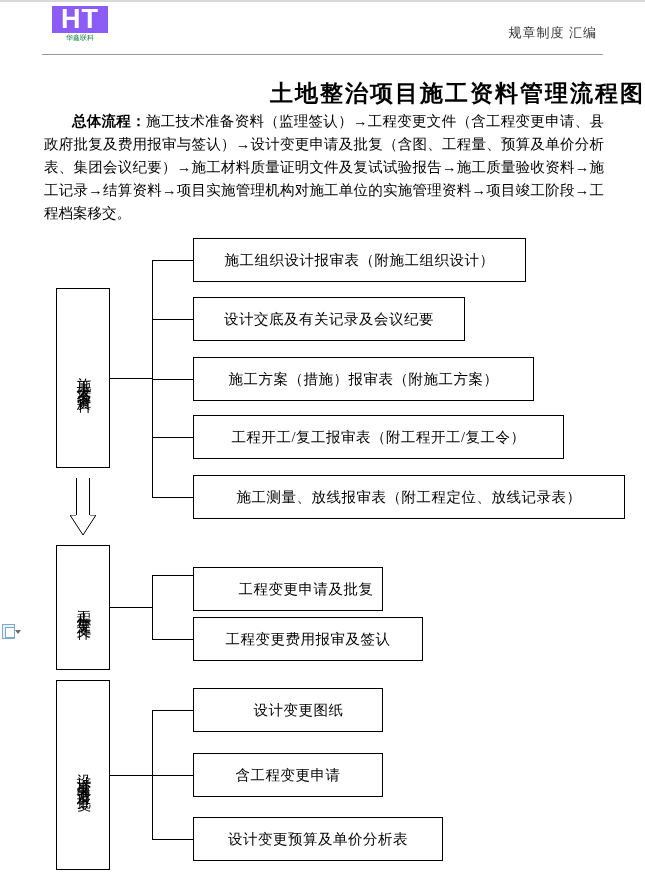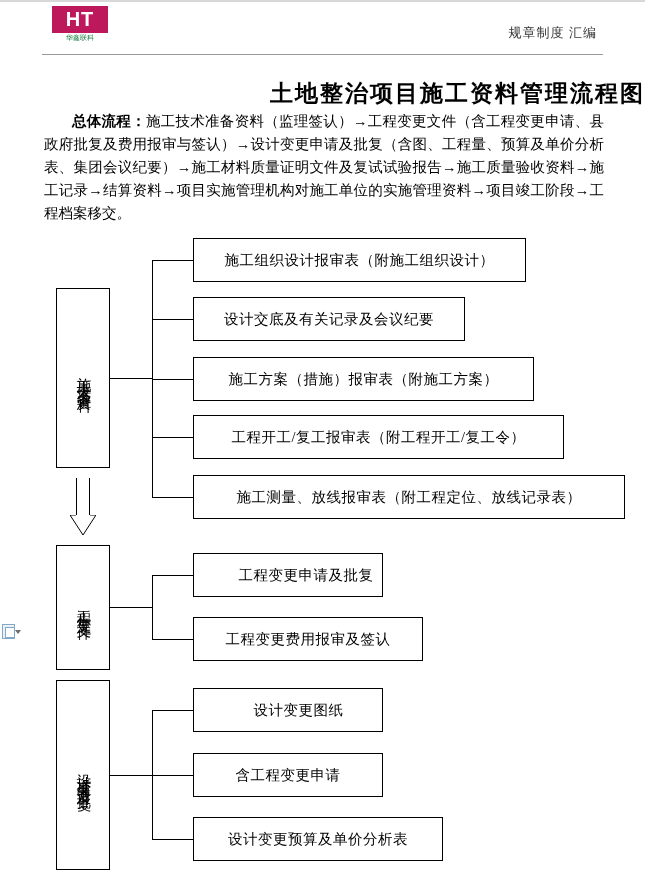--- a/index.html
+++ b/index.html
@@ -32,25 +32,25 @@
   #logo {
     position: absolute;
     left: 52px; top: 4px;
     width: 56px;
     height: 40px;
   }
   #logo .logo-mark {
     position: absolute;
     left: 0; top: 0;
     width: 56px; height: 27px;
-    background: #be185d;
+    background: #8b5cf6;
     color: #ffffff;
     font-family: "Liberation Sans", sans-serif;
     font-weight: bold;
-    font-size: 20px;
+    font-size: 27px;
     line-height: 27px;
     text-align: center;
     letter-spacing: 1px;
   }
   #logo .logo-sub {
     position: absolute;
     left: 0; top: 27px;
     width: 56px;
     text-align: center;
     font-size: 7px;
@@ -230,21 +230,21 @@
     </svg>
   </div>
 
   <div class="node vertical" style="left:56px; top:545px; width:54px; height:125px;">工程变更文件</div>
 
   <div class="connector v" style="left:152px; top:575px; height:64px;"></div>
   <div class="connector h" style="left:110px; top:607px; width:42px;"></div>
   <div class="connector h" style="left:152px; top:575px; width:42px;"></div>
   <div class="connector h" style="left:152px; top:639px; width:42px;"></div>
 
-  <div class="node" style="left:193px; top:553px; width:190px; height:44px;padding-left:36px;">工程变更申请及批复</div>
+  <div class="node" style="left:193px; top:567px; width:190px; height:44px;padding-left:36px;">工程变更申请及批复</div>
   <div class="node" style="left:193px; top:617px; width:230px; height:44px;">工程变更费用报审及签认</div>
 
   <div class="node vertical" style="left:56px; top:680px; width:54px; height:190px;">设计变更申请及批复</div>
 
   <div class="connector v" style="left:152px; top:710px; height:129px;"></div>
   <div class="connector h" style="left:110px; top:775px; width:42px;"></div>
   <div class="connector h" style="left:152px; top:710px; width:42px;"></div>
   <div class="connector h" style="left:152px; top:775px; width:42px;"></div>
   <div class="connector h" style="left:152px; top:839px; width:42px;"></div>
 

